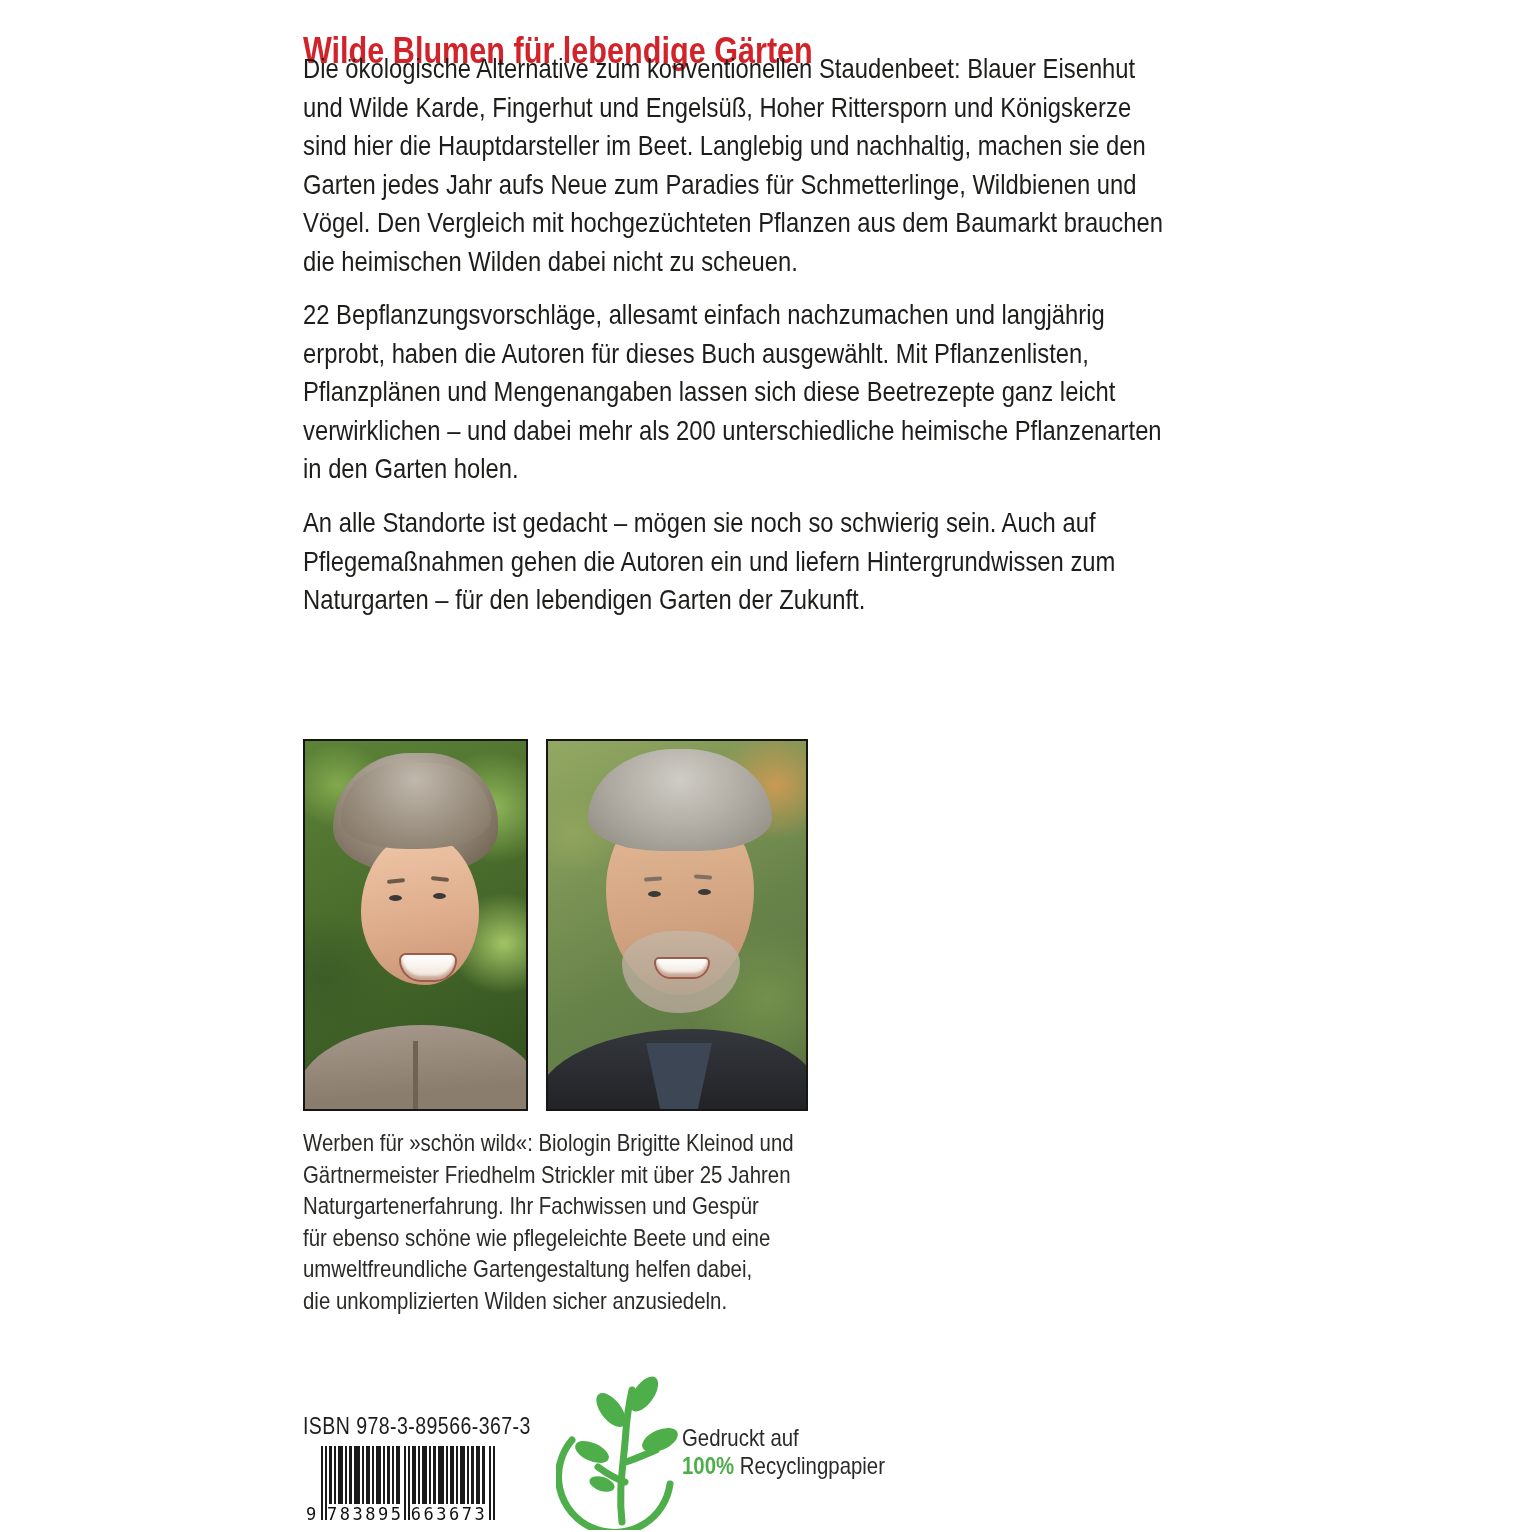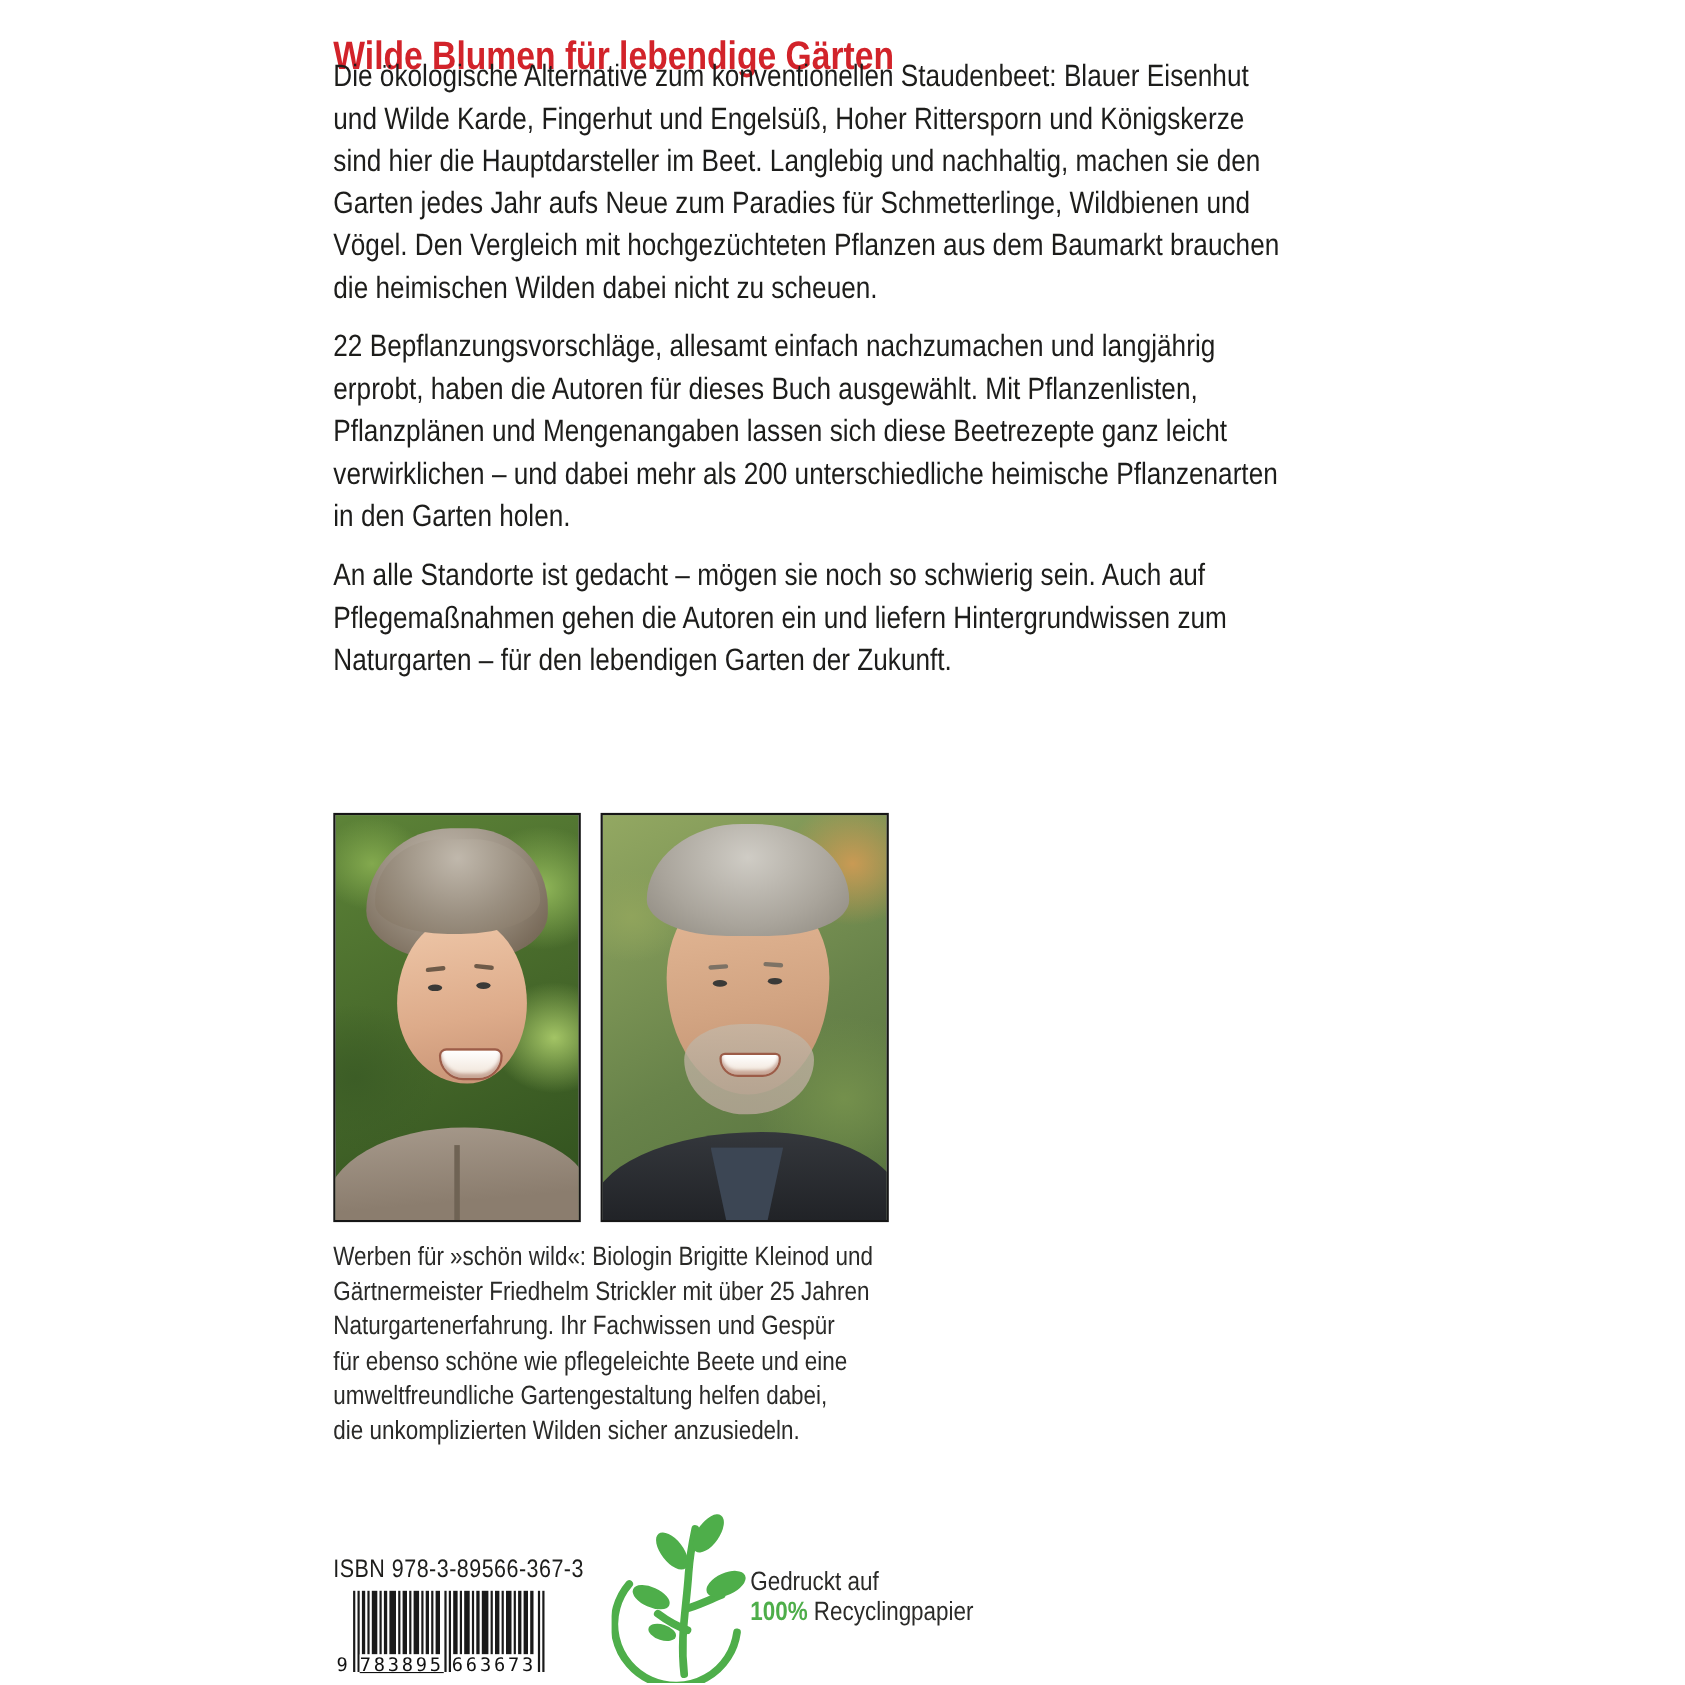--- a/index.html
+++ b/index.html
@@ -49,21 +49,21 @@
   .jacket-r{left:-10px;top:288px;width:280px;height:84px;border-radius:55% 45% 0 0/85% 75% 0 0;
     background:linear-gradient(#34373c,#202226);}
   .shirt-r{left:98px;top:302px;width:66px;height:68px;background:#3c4654;
     clip-path:polygon(0 0,100% 0,78% 100%,22% 100%);}
   
   .isbn-label{left:303px;top:1413px;width:320px;font-size:23px;letter-spacing:.5px;color:#1d1d1b;}
   .barcode{left:303px;top:1446px;width:200px;height:78px;}
   .bc-digit{position:absolute;bottom:0;font-family:"DejaVu Sans Mono",monospace;font-size:17px;
     letter-spacing:2.5px;color:#111;background:#fff;text-align:center;line-height:20px;}
   .bc-first{left:0;width:16px;letter-spacing:0;}
-  .bc-g1{left:24px;width:76px;text-decoration:underline;}
+  .bc-g1{left:24px;width:76px;}
   .bc-g2{left:107px;width:78px;margin-top:17px;}
   .logo{left:556px;top:1370px;}
   .rec-text{left:682px;top:1424px;width:300px;font-size:24px;line-height:28px;color:#2a2a28;}
   .pct{color:#4eae4a;font-weight:bold;}
 </style>
 </head>
 <body>
 
 <div class="page">
 

